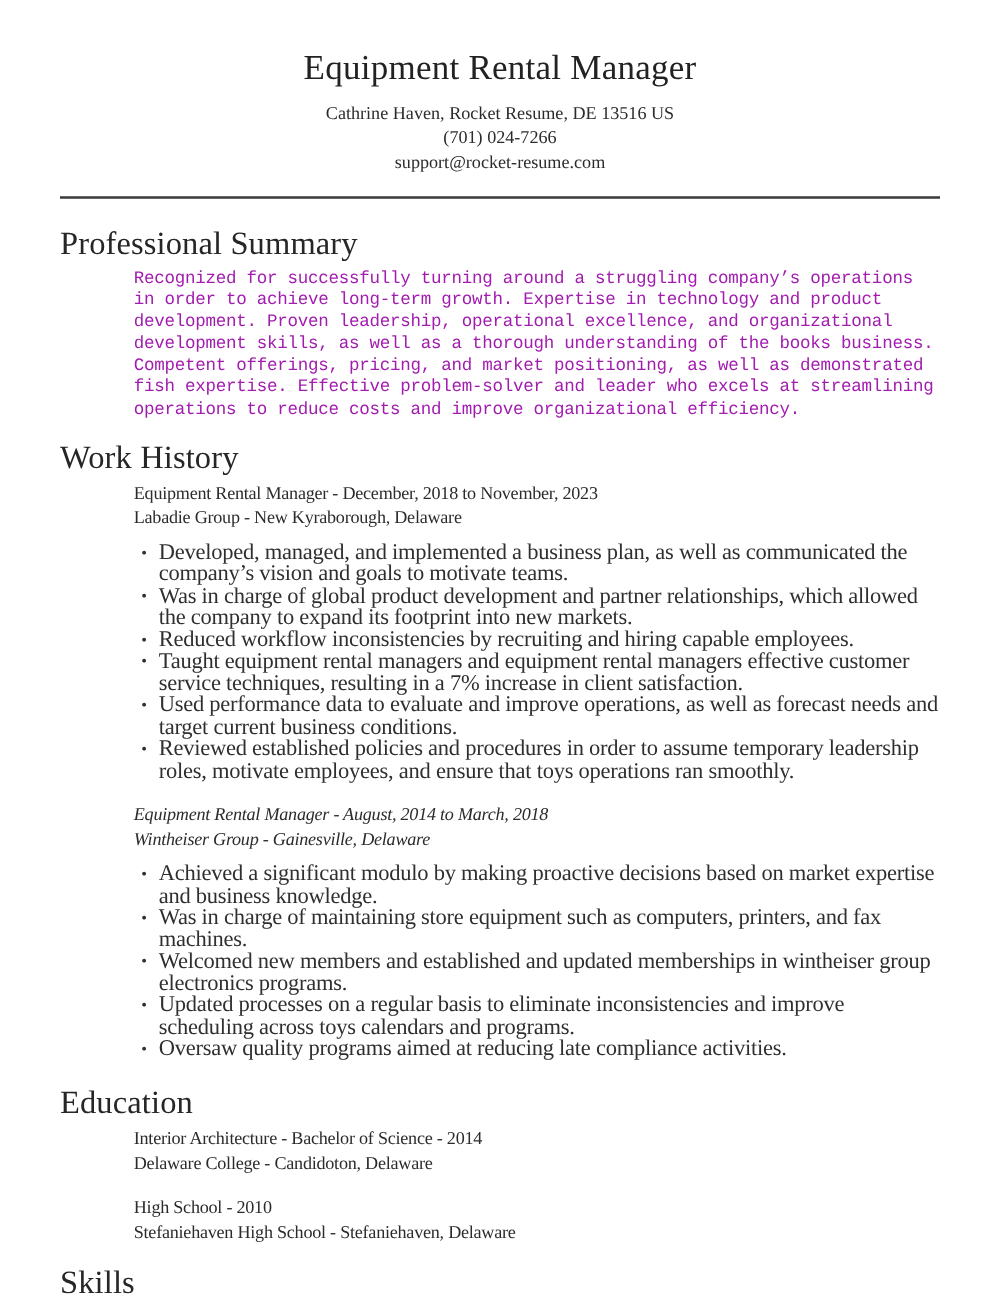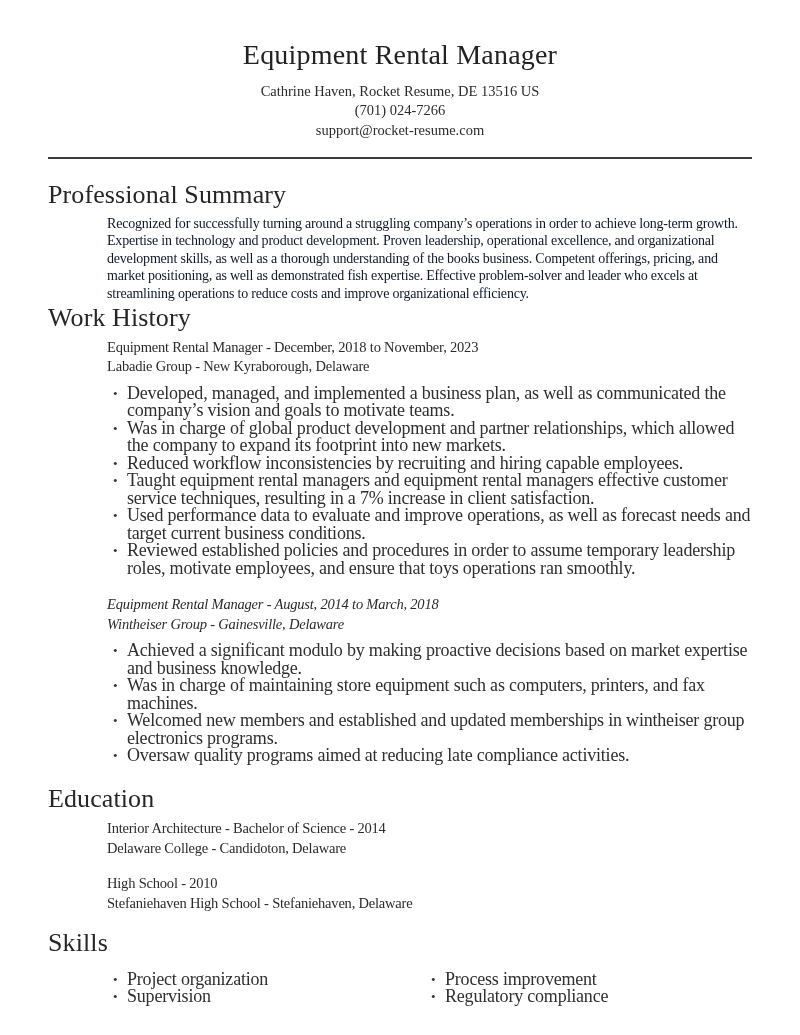--- a/index.html
+++ b/index.html
@@ -37,32 +37,33 @@
 
   .section-heading {
     margin: 0;
     font-size: 26px;
     line-height: 1.25;
     font-weight: 400;
     color: #262626;
     letter-spacing: 0.1px;
   }
   .sh-summary   { margin-top: 20px; }
-  .sh-work      { margin-top: 0; }
+  .sh-work      { margin-top: 13px; }
   .sh-education { margin-top: 18px; }
   .sh-skills    { margin-top: 14px; }
 
   .indent { margin-left: 59px; }
 
   .summary-text {
     margin: 3px 0 0 59px;
     font-size: 14px;
     line-height: 17.5px;
     letter-spacing: -0.2px;
-    color: #0f172a;
+    color: #a21caf;
+    font-family: Liberation Mono, monospace;
   }
 
   .job-header, .edu-entry {
     font-size: 14.5px;
     line-height: 19.5px;
     letter-spacing: -0.2px;
     color: #2b2b2b;
   }
   .job-block-1 .job-header { margin-top: 3px; }
   .job-block-2 .job-header { margin-top: 18px; font-style: italic; }
@@ -133,20 +134,21 @@
 
   <div class="indent job-block-2">
     <div class="job-header">
       <div>Equipment Rental Manager - August, 2014 to March, 2018</div>
       <div>Wintheiser Group - Gainesville, Delaware</div>
     </div>
     <ul class="bullets">
       <li>Achieved a significant modulo by making proactive decisions based on market expertise and business knowledge.</li>
       <li>Was in charge of maintaining store equipment such as computers, printers, and fax machines.</li>
       <li>Welcomed new members and established and updated memberships in wintheiser group electronics programs.</li>
+      <li>Updated processes on a regular basis to eliminate inconsistencies and improve scheduling across toys calendars and programs.</li>
       <li>Oversaw quality programs aimed at reducing late compliance activities.</li>
     </ul>
   </div>
 
   <h2 class="section-heading sh-education">Education</h2>
 
   <div class="indent edu-entry edu-entry-1">
     <div>Interior Architecture - Bachelor of Science - 2014</div>
     <div>Delaware College - Candidoton, Delaware</div>
   </div>

